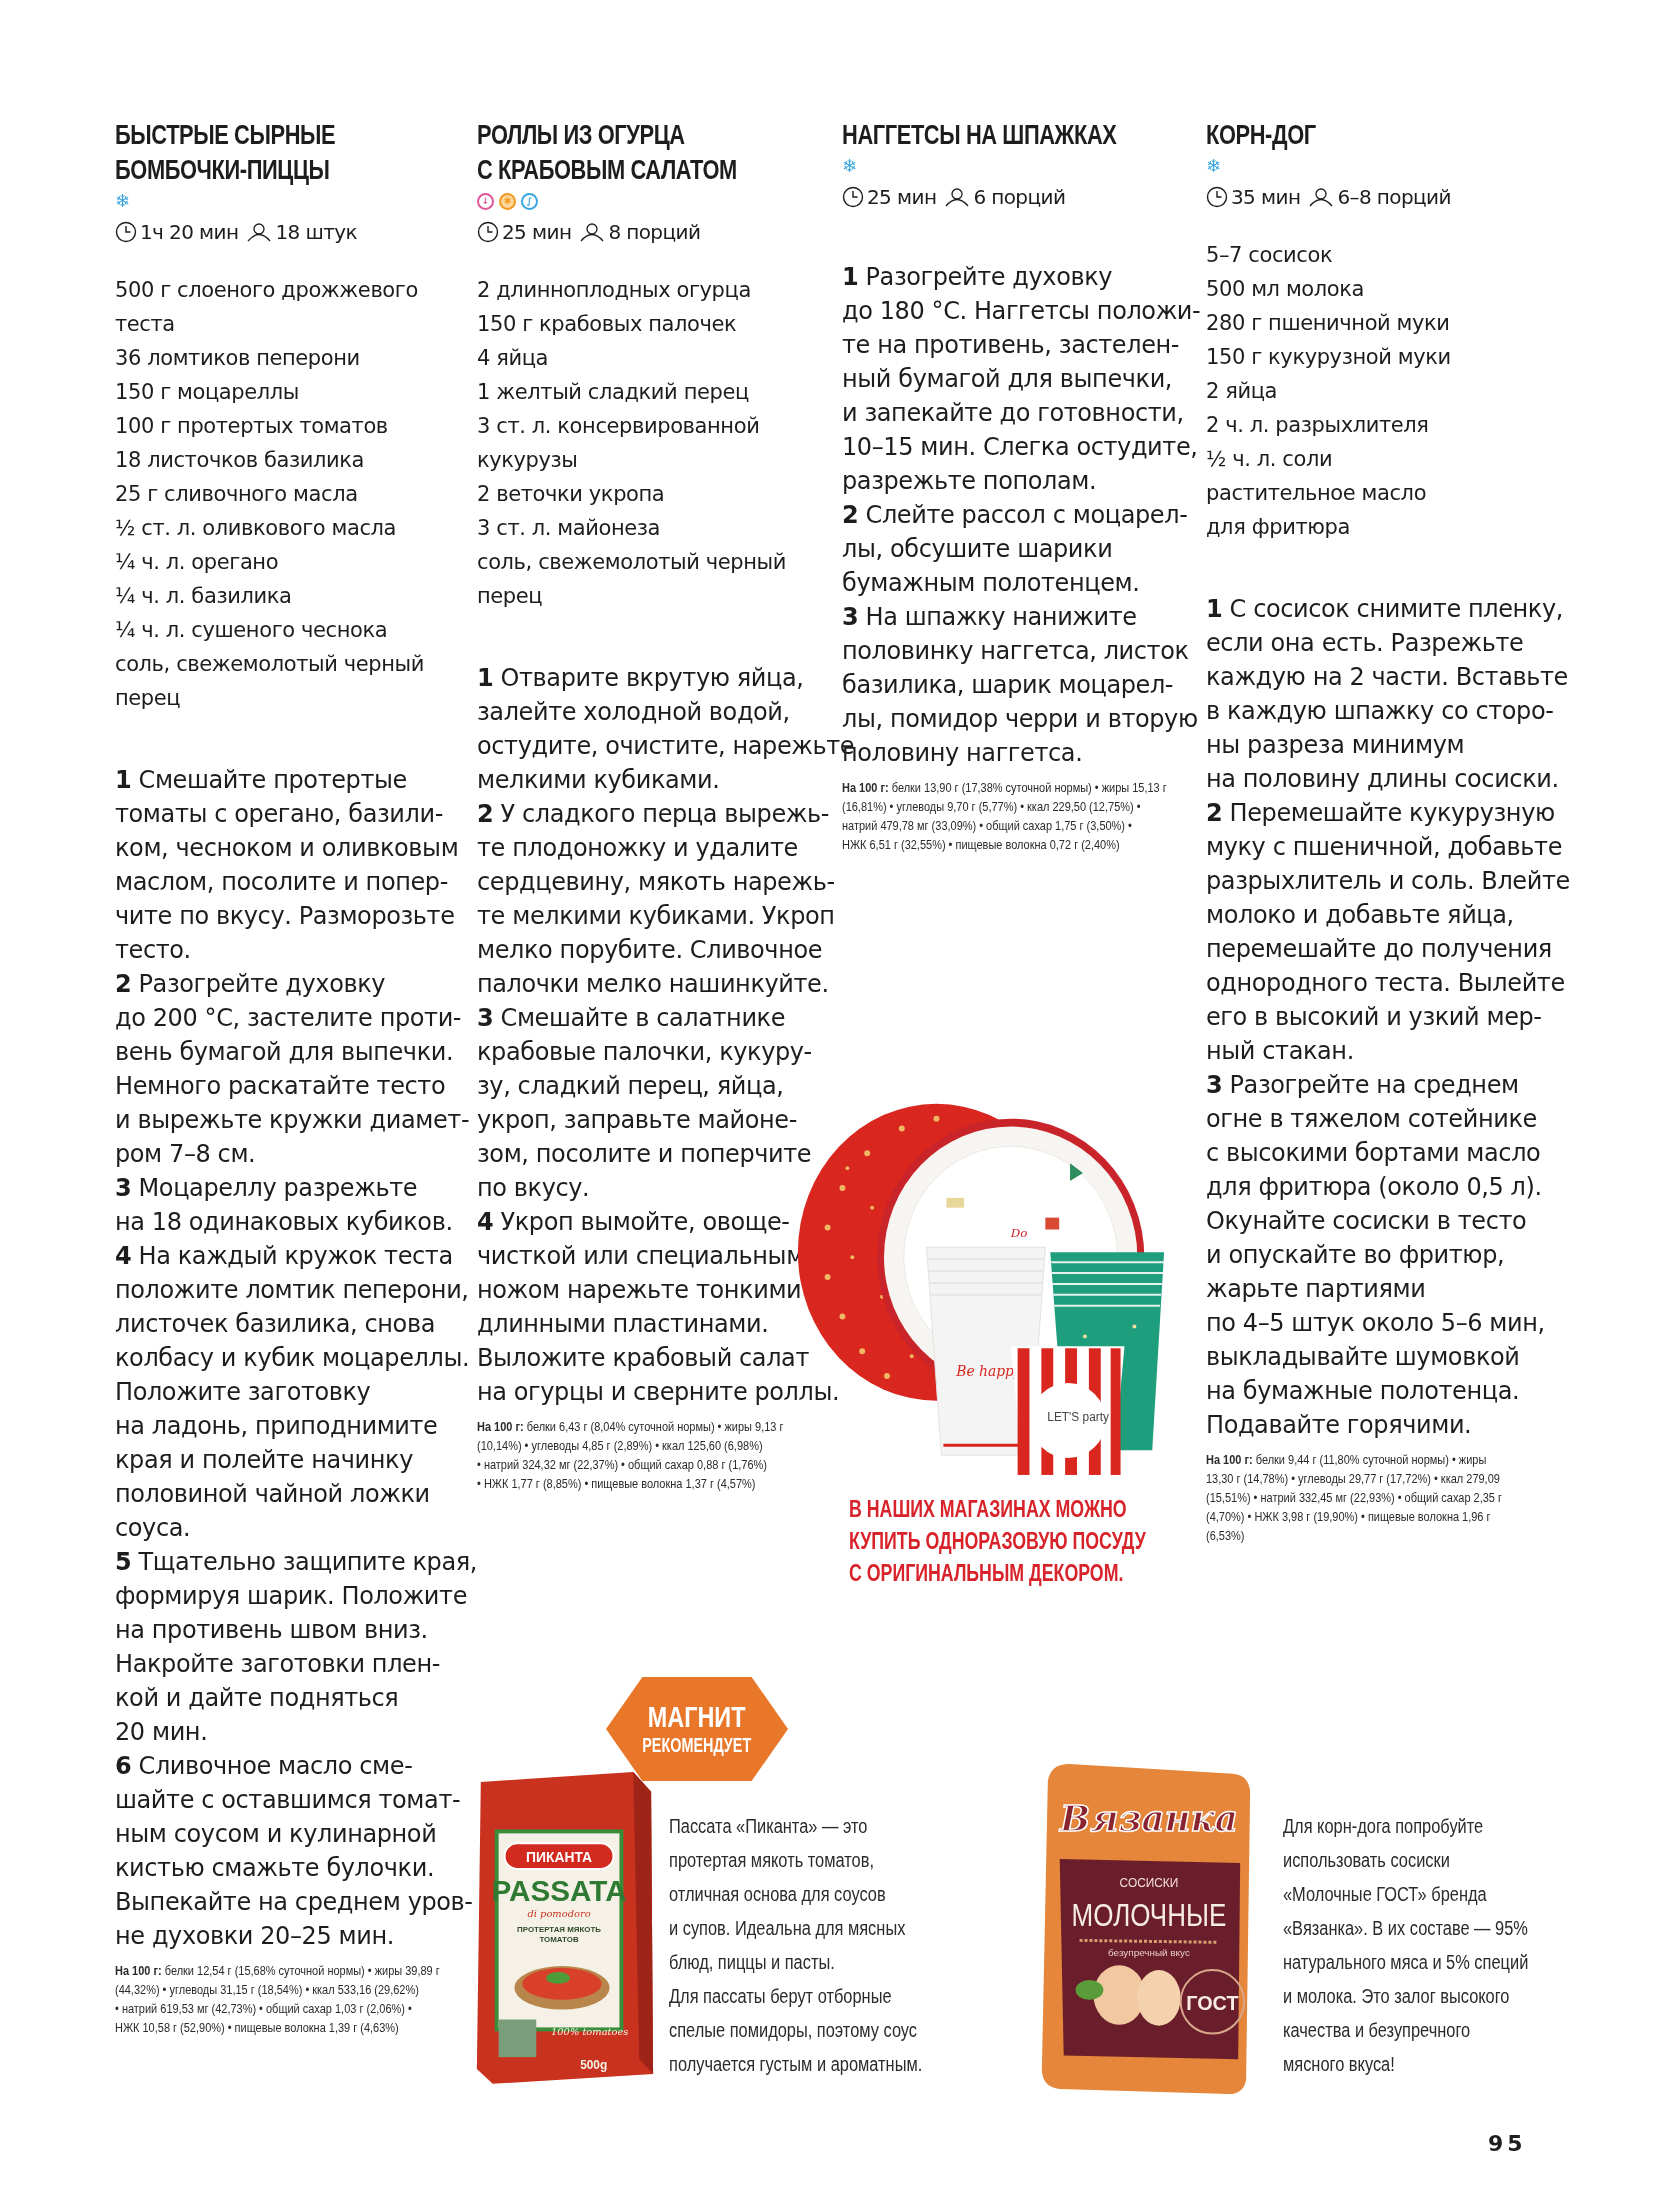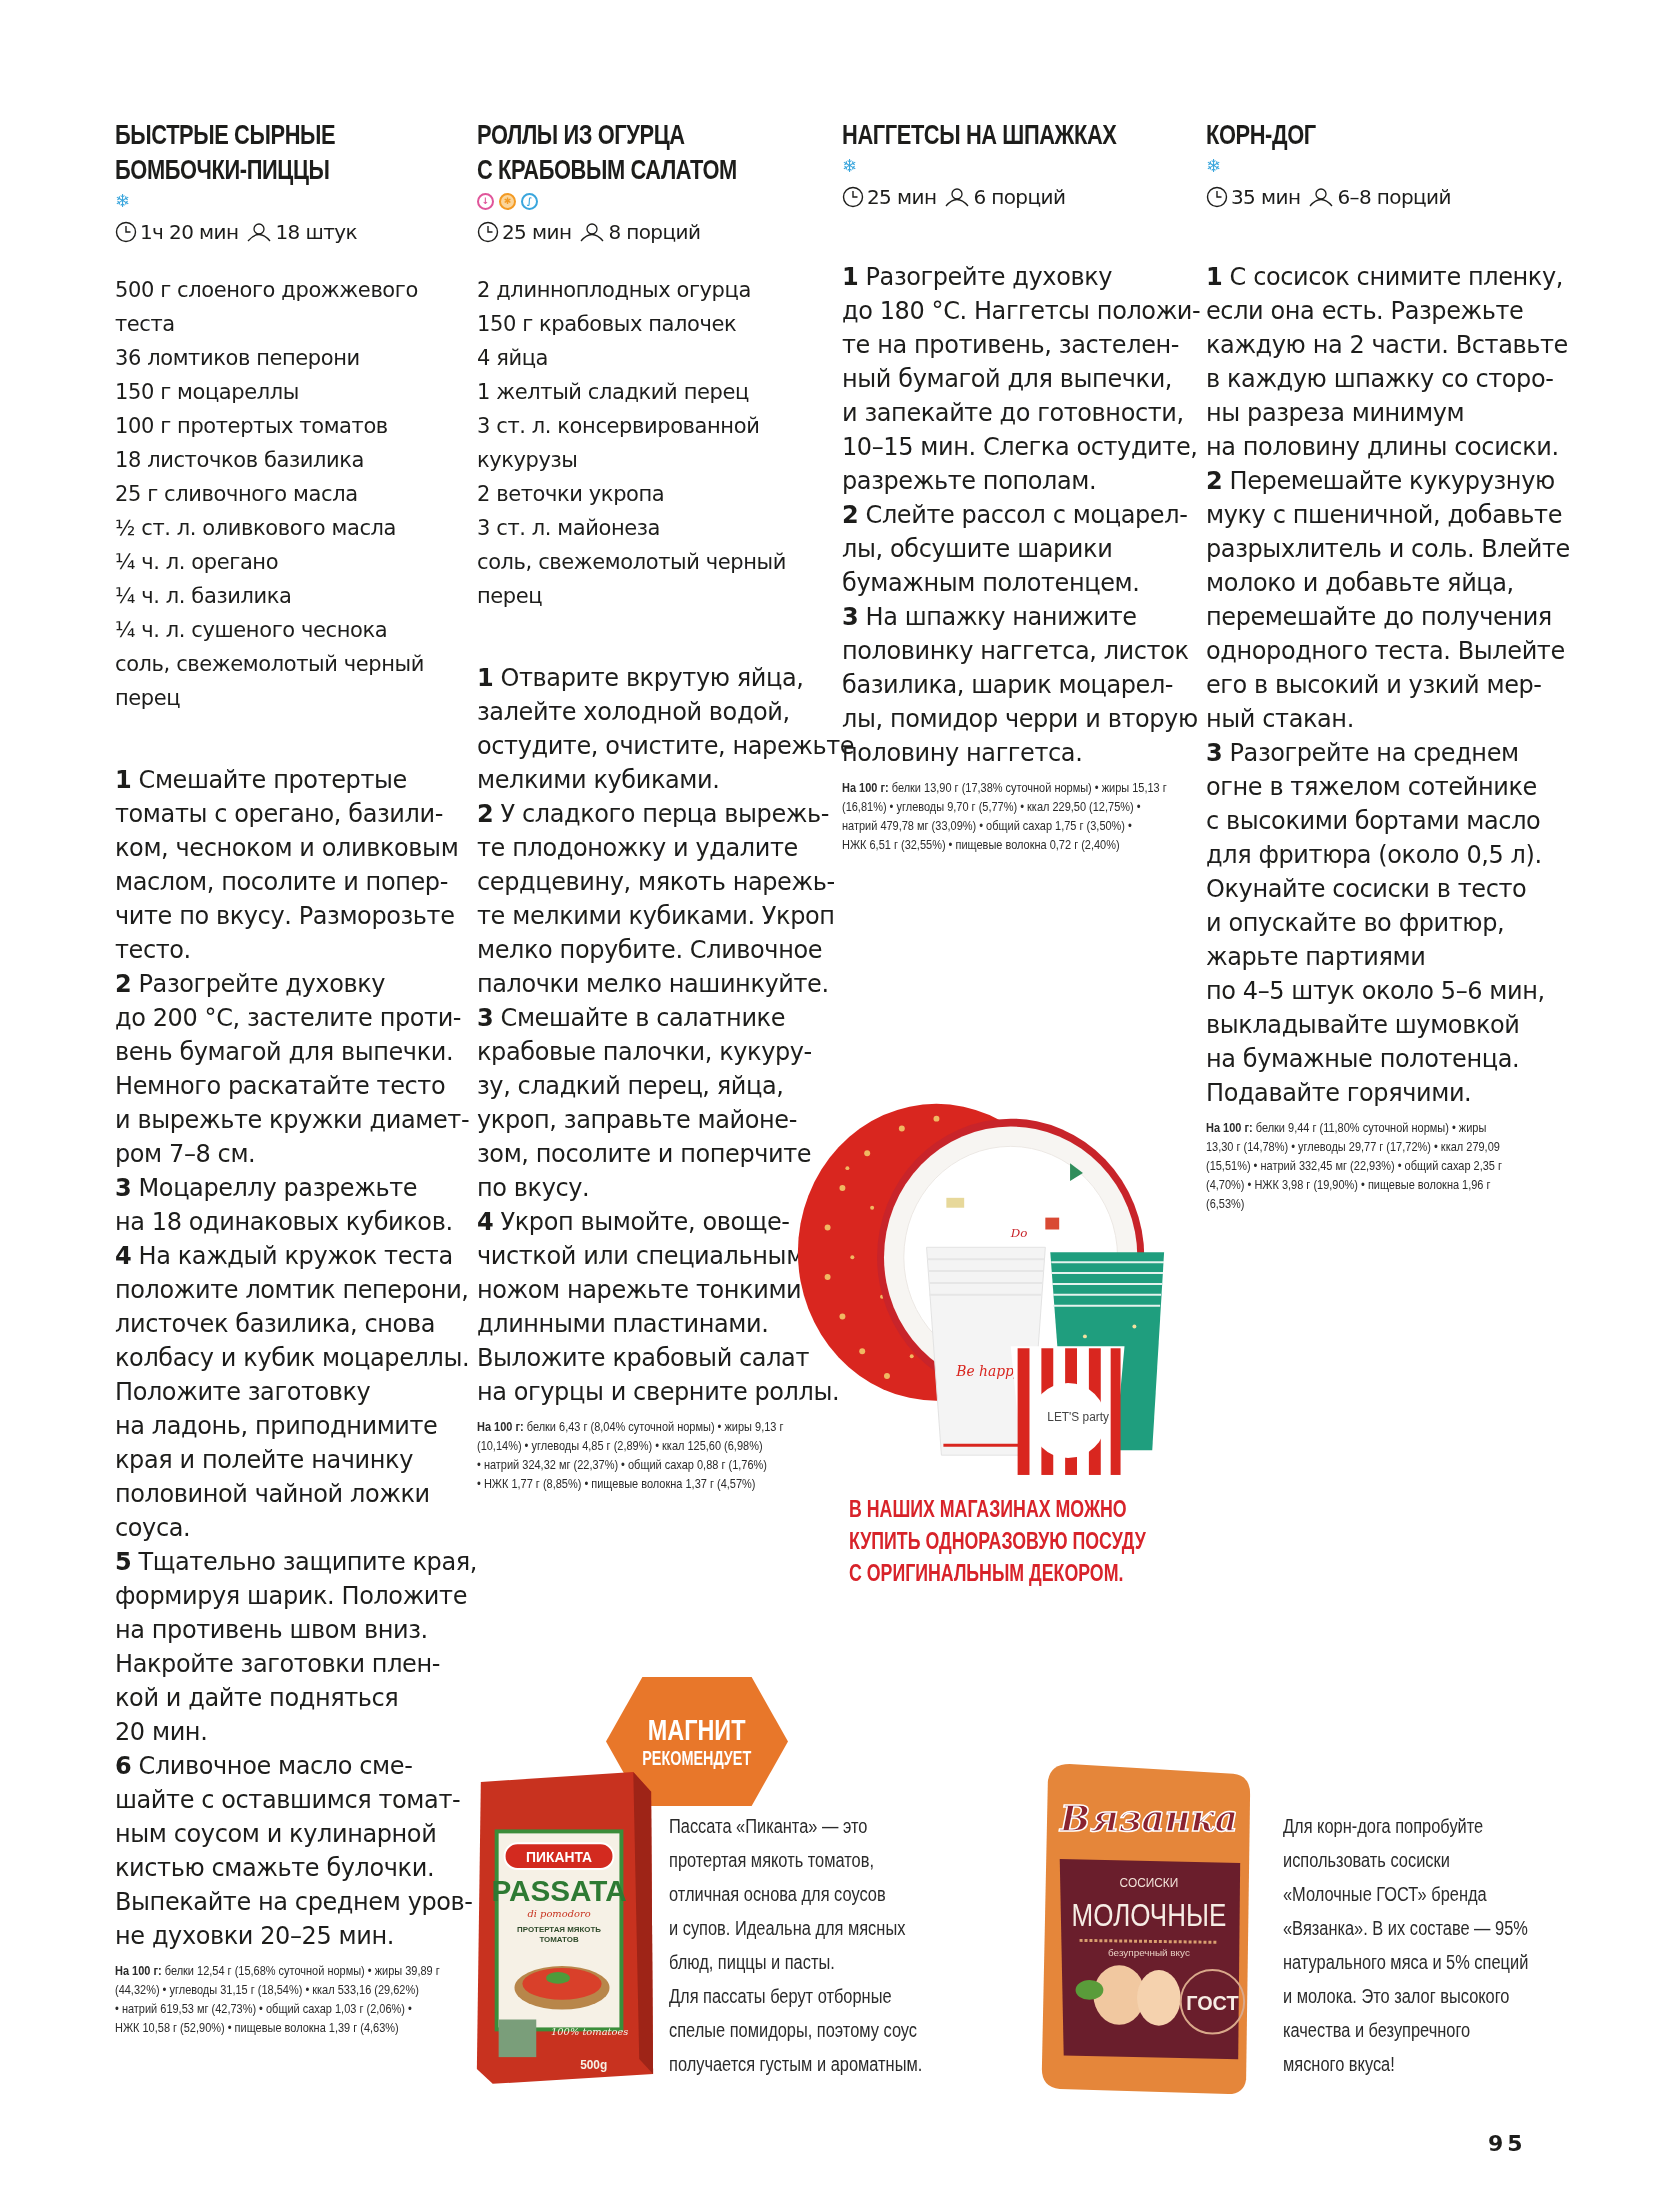--- a/index.html
+++ b/index.html
@@ -62,21 +62,21 @@
   .tableware { position: absolute; left: 788px; top: 1079px; width: 386px; height: 396px; }
   .promo-red {
     position: absolute; left: 849px; top: 1493px;
     font-family: "Liberation Sans", sans-serif; font-weight: bold;
     font-size: 24px; line-height: 32px; color: #d8232a;
     transform: scaleX(0.74); transform-origin: left top; white-space: nowrap;
   }
 
   
   .magnit-hex {
-    position: absolute; left: 606px; top: 1677px; width: 182px; height: 129px;
+    position: absolute; left: 606px; top: 1677px; width: 182px; height: 104px;
     background: #e8772a;
     clip-path: polygon(20% 0, 80% 0, 100% 50%, 80% 100%, 20% 100%, 0 50%);
     display: flex; flex-direction: column; align-items: center; justify-content: center;
     color: #fff; font-family: "Liberation Sans", sans-serif; font-weight: bold;
   }
   .magnit-hex .m1 { font-size: 30px; line-height: 32px; transform: scaleX(0.78); }
   .magnit-hex .m2 { font-size: 20px; line-height: 24px; transform: scaleX(0.72); }
 
   .product-box { position: absolute; }
   .product-copy {
@@ -293,20 +293,31 @@
           <circle cx="11" cy="11" r="9.5" fill="none" stroke="#1d1d1b" stroke-width="1.4"></circle>
           <path d="M11 5 V11 H15.5" fill="none" stroke="#1d1d1b" stroke-width="1.4"></path>
         </svg>
         <span class="time">35 мин</span>
         <svg width="26" height="20" viewBox="0 0 26 20">
           <circle cx="13" cy="7" r="5" fill="none" stroke="#1d1d1b" stroke-width="1.3"></circle>
           <path d="M2 19 Q13 6 24 19" fill="none" stroke="#1d1d1b" stroke-width="1.3"></path>
         </svg>
         <span class="yield">6–8 порций</span>
       </div>
+      <div class="ingredients">
+        <div>5–7 сосисок</div>
+        <div>500 мл молока</div>
+        <div>280 г пшеничной муки</div>
+        <div>150 г кукурузной муки</div>
+        <div>2 яйца</div>
+        <div>2 ч. л. разрыхлителя</div>
+        <div>½ ч. л. соли</div>
+        <div>растительное масло</div>
+        <div>для фритюра</div>
+      </div>
       <div class="steps">
         <div class="step-line"><span class="step-num">1</span> <span>С сосисок снимите пленку,</span></div>
         <div class="step-line"><span>если она есть. Разрежьте</span></div>
         <div class="step-line"><span>каждую на 2 части. Вставьте</span></div>
         <div class="step-line"><span>в каждую шпажку со сторо-</span></div>
         <div class="step-line"><span>ны разреза минимум</span></div>
         <div class="step-line"><span>на половину длины сосиски.</span></div>
         <div class="step-line"><span class="step-num">2</span> <span>Перемешайте кукурузную</span></div>
         <div class="step-line"><span>муку с пшеничной, добавьте</span></div>
         <div class="step-line"><span>разрыхлитель и соль. Влейте</span></div>

